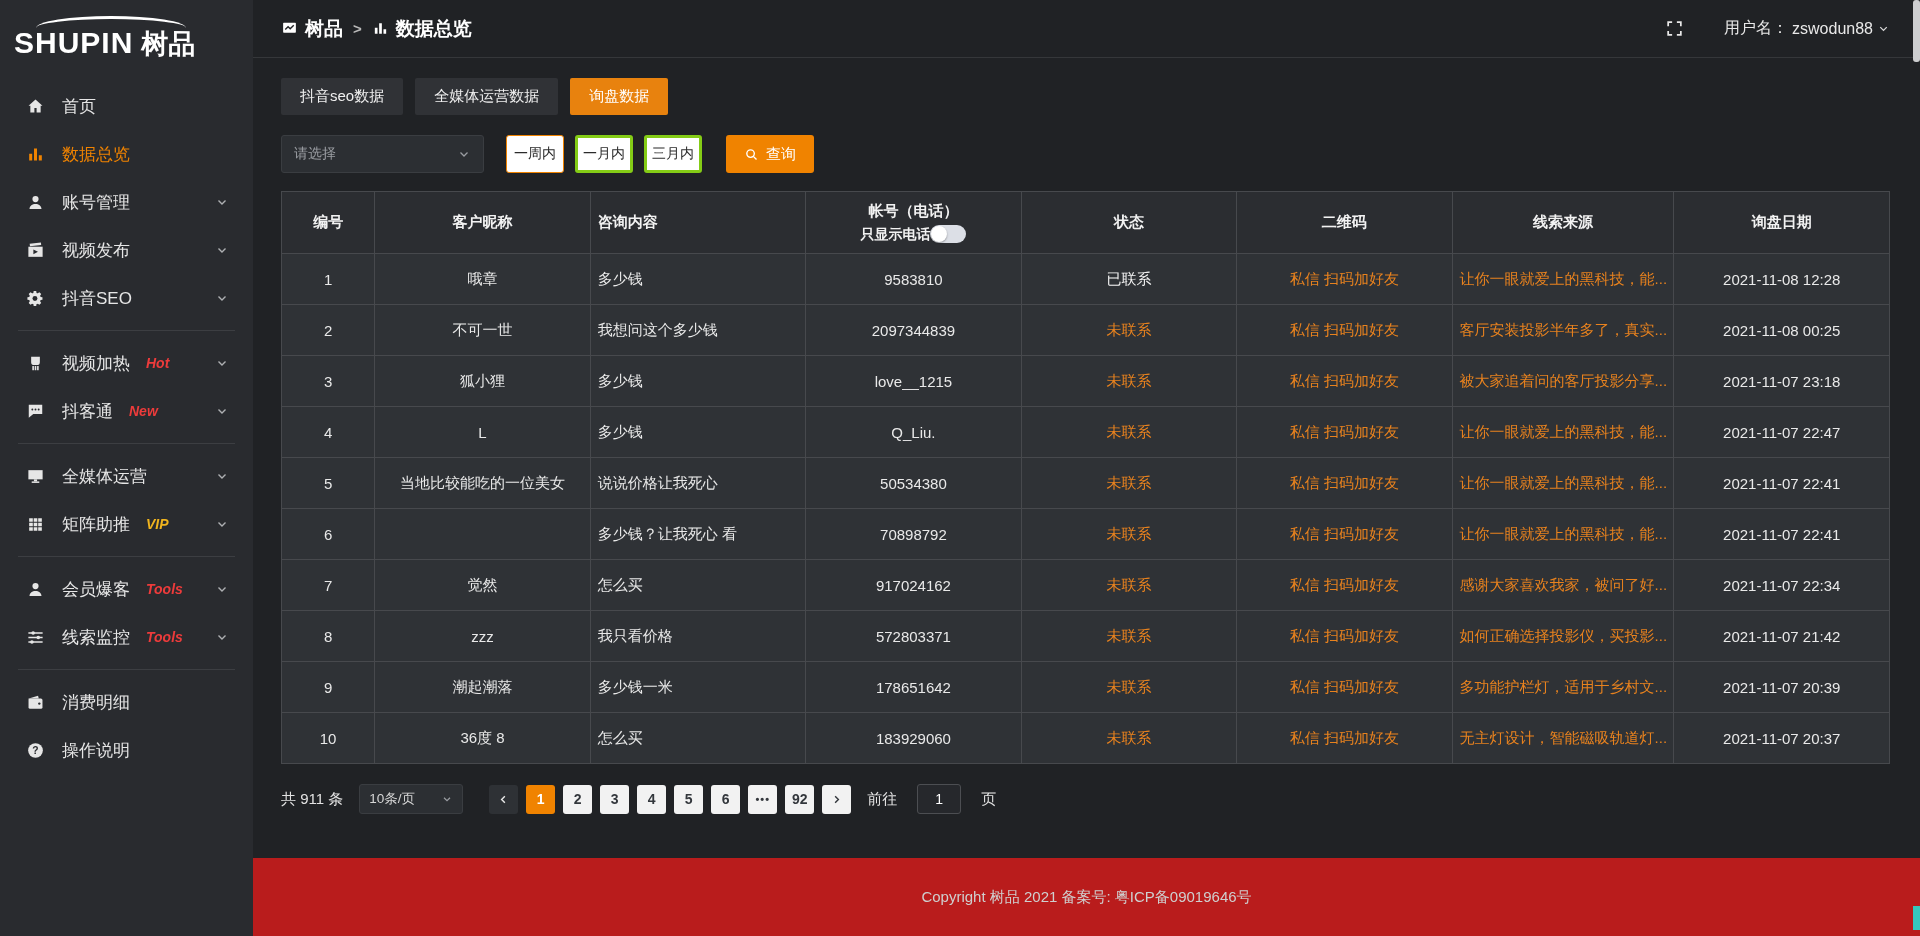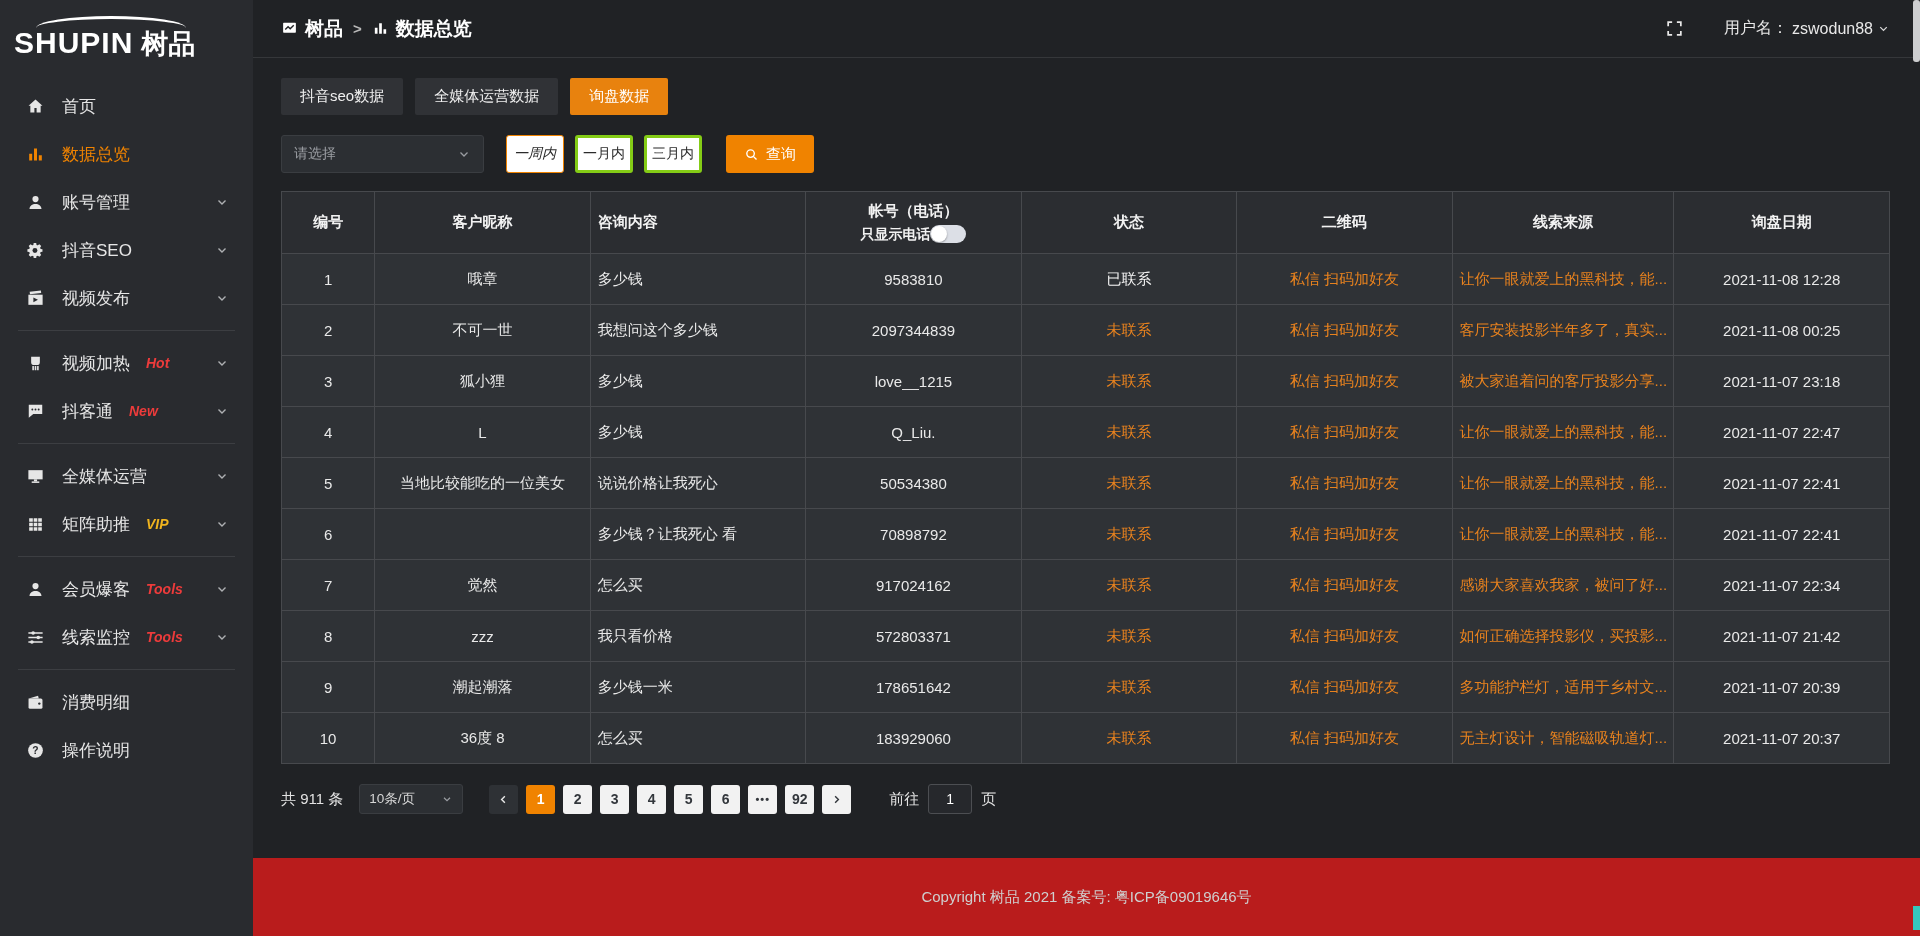--- a/index.html
+++ b/index.html
@@ -51,21 +51,21 @@
 
   
   .filter-row { display:flex; align-items:center; margin-bottom:18px; }
   .select { width:203px; height:38px; background:#2c2f33; border:1px solid #3a3d41; border-radius:3px;
             display:flex; align-items:center; justify-content:space-between; padding:0 12px; cursor:pointer; }
   .select .sel-text { color:#9a9da2; font-size:14px; }
   .select .chev { color:#9a9da2; display:flex; }
   .range-group { display:flex; gap:11px; margin-left:22px; }
   .range-btn { width:58px; height:38px; background:#fff; color:#2b2b2b; font-size:14px; border:3px solid #84cc16;
                border-radius:3px; display:flex; align-items:center; justify-content:center; cursor:pointer; }
-  .range-btn.active { border:1px solid #f08300;font-style:italic; }
+  .range-btn.active { border:1px solid #f08300; }
   .search-btn { margin-left:24px; height:38px; padding:0 18px; background:#f08300; color:#fff; font-size:15px;
                 border:none; border-radius:3px; display:flex; align-items:center; gap:7px; cursor:pointer; }
 
   
   table { width:100%; border-collapse:collapse; table-layout:fixed; }
   th, td { border:1px solid #47494d; font-size:15px; text-align:center; white-space:nowrap; overflow:hidden; padding:0 8px; }
   thead tr { height:62px; background:#2b2d31; }
   tbody tr { height:51px; background:#2f3236; }
   th { font-weight:600; color:#f2f2f2; }
   td { color:#e9e9e9; }
@@ -85,21 +85,21 @@
   .size-select { width:104px; height:30px; background:#2c2f33; border:1px solid #3a3d41; border-radius:3px;
                  display:flex; align-items:center; justify-content:space-between; padding:0 9px; cursor:pointer; margin-right:26px; }
   .size-select .sel-text { color:#d6d6d6; font-size:13.5px; }
   .size-select .chev { color:#9a9da2; display:flex; }
   .pg-btn { min-width:29px; height:29px; border-radius:3px; display:flex; align-items:center; justify-content:center;
             font-size:14px; cursor:pointer; margin-right:8px; border:none; }
   .pg-prev { background:#2e3135; color:#e8e8e8; }
   .pg-page { background:#f2f2f2; color:#33373c; font-weight:600; }
   .pg-page.active { background:#f08300; color:#fff; }
   .pg-next { background:#f2f2f2; color:#33373c; }
-  .goto { display:flex; align-items:center; gap:9px; margin-left:30px; color:#e2e2e2; }
+  .goto { display:flex; align-items:center; gap:20px; margin-left:8px; color:#e2e2e2; }
   .goto input { width:44px; height:30px; background:#26282c; border:1px solid #4c4e52; border-radius:3px;
                 color:#fff; text-align:center; font-size:14px; font-family:inherit; }
 
   .footer { height:78px; flex:none; background:#b91c1c; display:flex; align-items:center; justify-content:center;
             color:#cfcfcf; font-size:15px; }
 
   
   .scroll-rail { position:absolute; right:0; top:0; width:7px; height:100%; z-index:20; }
   .scroll-thumb { position:absolute; top:0; right:0; width:7px; height:62px; background:#cdced0; border-radius:3px; }
   .scroll-teal { position:absolute; bottom:6px; right:0; width:7px; height:24px; background:#35c8bd; }
@@ -150,41 +150,41 @@
         <span class="chev">
           <svg width="14" height="14" viewBox="0 0 24 24">
               <path d="M6 9.5l6 6 6-6" fill="none" stroke="currentColor" stroke-width="2.4"></path>
             </svg>
         </span>
       </div>
 
       <div class="menu-item">
         <span class="mi-icon">
           <svg viewBox="0 0 24 24" fill="currentColor">
-              <path d="M20.8 13.6v-3.2l-2.4-.4a6.4 6.4 0 0 0-.6-1.6l1.4-2-2.3-2.3-2 1.4a6.4 6.4 0 0 0-1.6-.6L12.9 2.5H9.7l-.4 2.4a6.4 6.4 0 0 0-1.6.6l-2-1.4-2.3 2.3 1.4 2a6.4 6.4 0 0 0-.6 1.6l-2.4.4v3.2l2.4.4c.1.6.4 1.1.6 1.6l-1.4 2 2.3 2.3 2-1.4c.5.3 1 .5 1.6.6l.4 2.4h3.2l.4-2.4c.6-.1 1.1-.4 1.6-.6l2 1.4 2.3-2.3-1.4-2c.3-.5.5-1 .6-1.6z"></path>
-              <circle cx="11.3" cy="12" r="3.1" fill="#292b2f"></circle>
-            </svg>
-        </span>
-        <span>抖音SEO</span>
-        <span class="chev">
-          <svg width="14" height="14" viewBox="0 0 24 24">
-              <path d="M6 9.5l6 6 6-6" fill="none" stroke="currentColor" stroke-width="2.4"></path>
-            </svg>
-        </span>
-      </div>
-
-      <div class="menu-item">
-        <span class="mi-icon">
-          <svg viewBox="0 0 24 24" fill="currentColor">
               <path d="M3 7.2h18V20H3z"></path>
               <path d="M4.6 3.4l14.2-1.6.4 3.3L5 6.7z"></path>
               <path d="M9.3 10.8l5.8 2.9-5.8 2.9z" fill="#292b2f"></path>
             </svg>
         </span>
         <span>视频发布</span>
+        <span class="chev">
+          <svg width="14" height="14" viewBox="0 0 24 24">
+              <path d="M6 9.5l6 6 6-6" fill="none" stroke="currentColor" stroke-width="2.4"></path>
+            </svg>
+        </span>
+      </div>
+
+      <div class="menu-item">
+        <span class="mi-icon">
+          <svg viewBox="0 0 24 24" fill="currentColor">
+              <path d="M20.8 13.6v-3.2l-2.4-.4a6.4 6.4 0 0 0-.6-1.6l1.4-2-2.3-2.3-2 1.4a6.4 6.4 0 0 0-1.6-.6L12.9 2.5H9.7l-.4 2.4a6.4 6.4 0 0 0-1.6.6l-2-1.4-2.3 2.3 1.4 2a6.4 6.4 0 0 0-.6 1.6l-2.4.4v3.2l2.4.4c.1.6.4 1.1.6 1.6l-1.4 2 2.3 2.3 2-1.4c.5.3 1 .5 1.6.6l.4 2.4h3.2l.4-2.4c.6-.1 1.1-.4 1.6-.6l2 1.4 2.3-2.3-1.4-2c.3-.5.5-1 .6-1.6z"></path>
+              <circle cx="11.3" cy="12" r="3.1" fill="#292b2f"></circle>
+            </svg>
+        </span>
+        <span>抖音SEO</span>
         <span class="chev">
           <svg width="14" height="14" viewBox="0 0 24 24">
               <path d="M6 9.5l6 6 6-6" fill="none" stroke="currentColor" stroke-width="2.4"></path>
             </svg>
         </span>
       </div>
 
       <div class="menu-divider"></div>
 
       <div class="menu-item">

